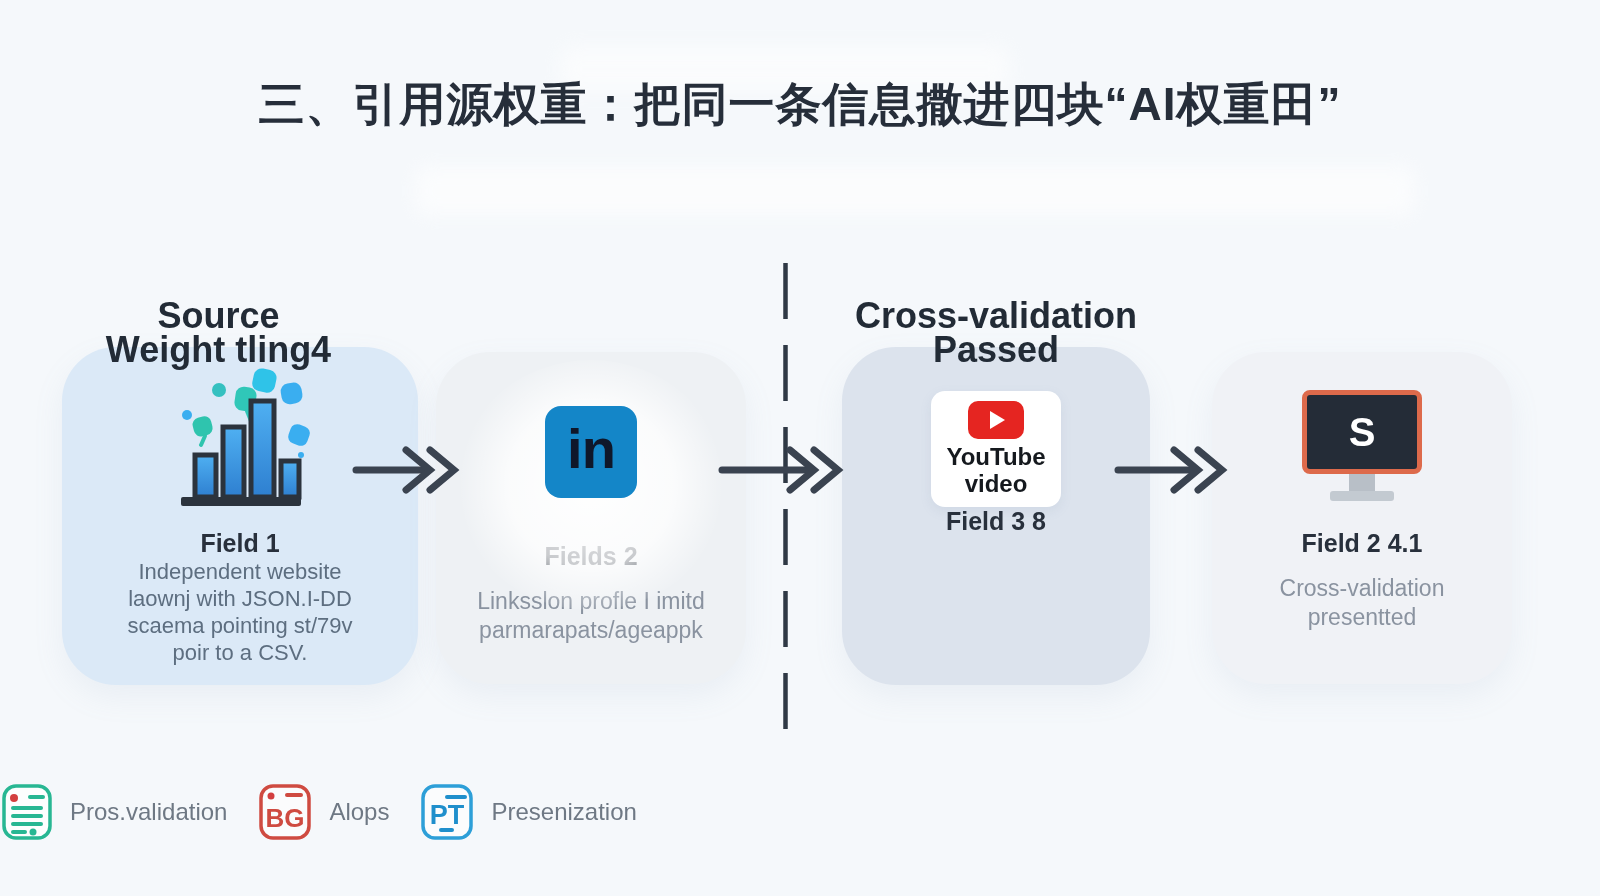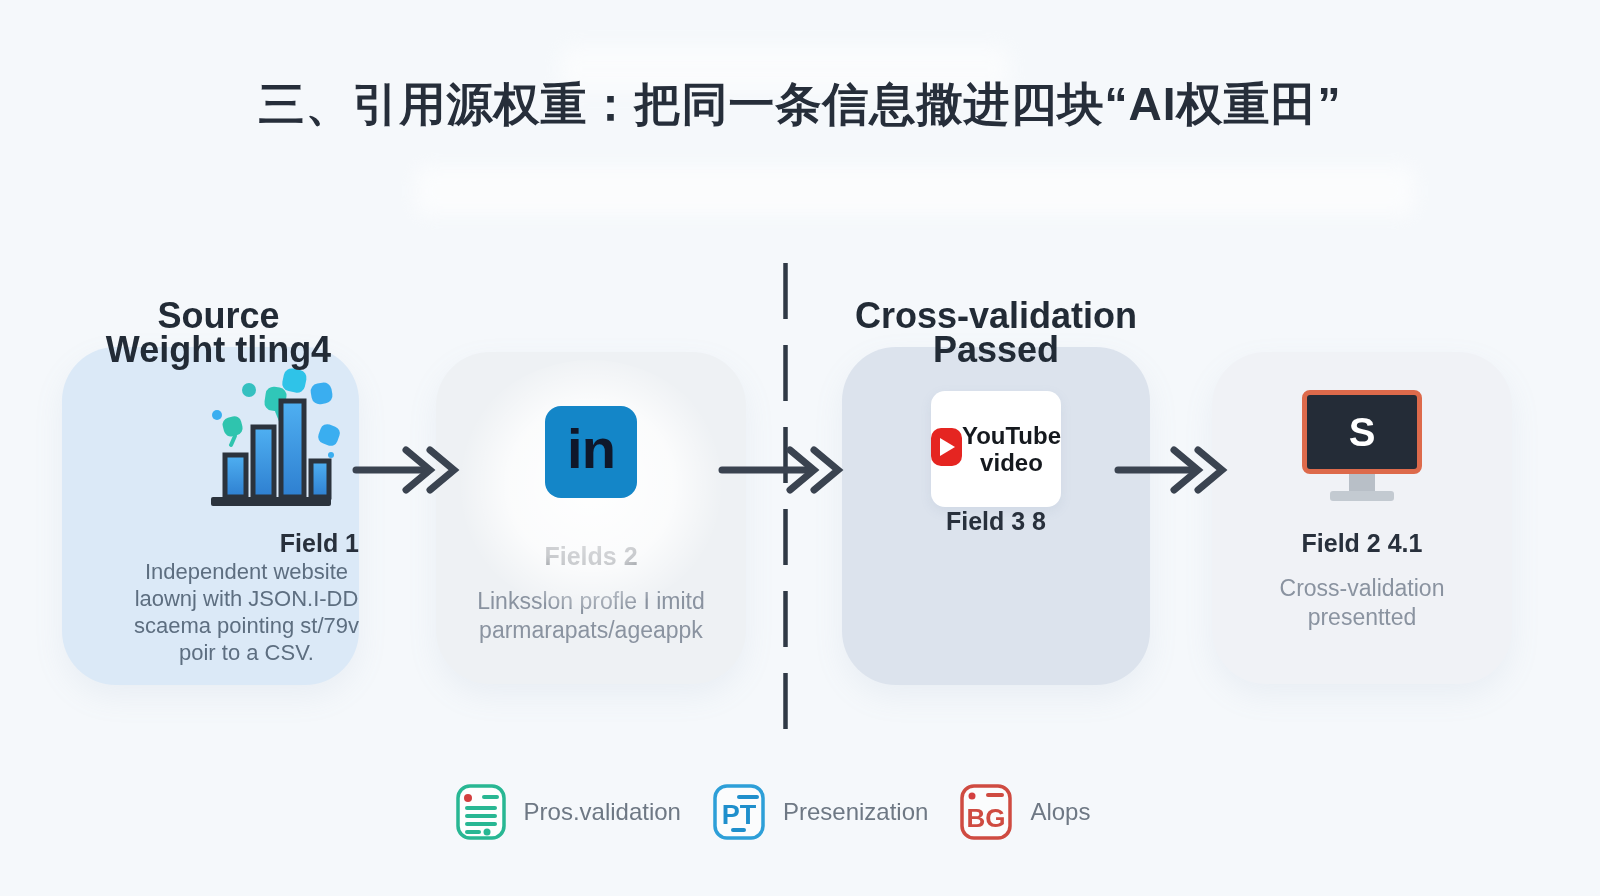--- a/index.html
+++ b/index.html
@@ -33,21 +33,21 @@
   }
   .overline-1 { left:62px;  top:299px; width:313px; }
   .overline-3 { left:842px; top:299px; width:308px; }
 
   
   .card {
     position:absolute; border-radius:54px; display:flex; flex-direction:column;
     align-items:center; text-align:center; z-index:2;
     box-shadow:0 12px 30px rgba(140,160,190,.10);
   }
-  .card-1 { left:62px;   top:347px; width:297px; height:338px; background:#dbe9f7;align-items:flex-end; }
+  .card-1 { left:62px;   top:347px; width:356px; height:338px; background:#dbe9f7; }
   .card-2 { left:436px;  top:352px; width:310px; height:332px; background:#eef1f4; }
   .card-3 { left:842px;  top:347px; width:308px; height:338px; background:#dce3ed; }
   .card-4 { left:1212px; top:352px; width:300px; height:332px; background:#f0f2f6; }
 
   .glow {
     position:absolute; top:8px; left:50%; transform:translateX(-50%);
     width:270px; height:250px; border-radius:50%;
     background:radial-gradient(circle, rgba(255,255,255,.98) 0%, rgba(255,255,255,.75) 45%, rgba(255,255,255,0) 72%);
     pointer-events:none;
   }
@@ -63,21 +63,21 @@
   
   .linkedin-badge {
     margin-top:54px; width:92px; height:92px; border-radius:16px;
     background:#1486c8; color:#0f172a; display:flex; align-items:center; justify-content:center;
     font-size:56px; font-weight:800; letter-spacing:-1px; padding-bottom:8px; z-index:1;
   }
   .card-2 .field-name { margin-top:44px; }
   
   .yt-tile {
     margin-top:44px; width:130px; height:116px; background:#ffffff; border-radius:14px;
-    display:flex; align-items:center; justify-content:center;
+    display:flex; flex-direction:column; align-items:center; justify-content:center;
     box-shadow:0 4px 12px rgba(120,140,170,.12);
   }
   .yt-play {
     width:56px; height:38px; background:#e52521; border-radius:10px;
     display:flex; align-items:center; justify-content:center; margin-bottom:4px;
   }
   .yt-play .tri {
     width:0; height:0; border-left:15px solid #ffffff;
     border-top:9px solid transparent; border-bottom:9px solid transparent; margin-left:3px;
   }
@@ -98,21 +98,21 @@
   
   .arrow { position:absolute; z-index:4; }
   .arrow-1 { left:352px;  top:441px; }
   .arrow-2 { left:718px;  top:441px; }
   .arrow-3 { left:1114px; top:441px; }
   .divider { position:absolute; left:781px; top:263px; z-index:1; }
 
   
   .legend {
     position:absolute; top:782px; left:0; right:56px;
-    display:flex; justify-content:center; align-items:center; gap:30px;
+    display:flex; align-items:center; gap:30px;
   }
   .legend-item { display:flex; align-items:center; gap:16px; }
   .legend-label { font-size:24px; color:#6e7884; }
 </style>
 </head>
 <body>
 
 <div class="canvas">
 
   <div class="ghost-band ghost-1"></div>
@@ -217,31 +217,31 @@
         <line x1="13" y1="26" x2="41" y2="26" stroke="#28b793" stroke-width="4" stroke-linecap="round"></line>
         <line x1="13" y1="34" x2="41" y2="34" stroke="#28b793" stroke-width="4" stroke-linecap="round"></line>
         <line x1="13" y1="42" x2="41" y2="42" stroke="#28b793" stroke-width="4" stroke-linecap="round"></line>
         <line x1="13" y1="50" x2="25" y2="50" stroke="#28b793" stroke-width="4" stroke-linecap="round"></line>
         <circle cx="33" cy="50" r="3.5" fill="#28b793"></circle>
       </svg>
       <span class="legend-label">Pros.validation</span>
     </div>
     <div class="legend-item">
       <svg width="56" height="60" viewBox="0 0 56 60">
+        <rect x="4" y="4" width="48" height="52" rx="12" fill="rgba(255,255,255,0.55)" stroke="#cf4b41" stroke-width="3.5"></rect>
+        <circle cx="14" cy="14" r="3.5" fill="#d33f3f"></circle>
+        <line x1="30" y1="13" x2="44" y2="13" stroke="#cf4b41" stroke-width="4" stroke-linecap="round"></line>
+        <text x="28" y="45" text-anchor="middle" font-family="Liberation Sans, sans-serif" font-size="26" font-weight="700" fill="#cf4b41">BG</text>
+      </svg>
+      <span class="legend-label">Alops</span>
+    </div>
+    <div class="legend-item">
+      <svg width="56" height="60" viewBox="0 0 56 60">
         <rect x="4" y="4" width="48" height="52" rx="12" fill="rgba(255,255,255,0.55)" stroke="#2d9fd8" stroke-width="3.5"></rect>
         <line x1="28" y1="15" x2="46" y2="15" stroke="#1f8fcc" stroke-width="4" stroke-linecap="round"></line>
         <text x="28" y="42" text-anchor="middle" font-family="Liberation Sans, sans-serif" font-size="27" font-weight="700" fill="#1f8fcc">PT</text>
         <rect x="20" y="46" width="15" height="4" rx="2" fill="#1f8fcc"></rect>
       </svg>
       <span class="legend-label">Presenization</span>
     </div>
-    <div class="legend-item">
-      <svg width="56" height="60" viewBox="0 0 56 60">
-        <rect x="4" y="4" width="48" height="52" rx="12" fill="rgba(255,255,255,0.55)" stroke="#cf4b41" stroke-width="3.5"></rect>
-        <circle cx="14" cy="14" r="3.5" fill="#d33f3f"></circle>
-        <line x1="30" y1="13" x2="44" y2="13" stroke="#cf4b41" stroke-width="4" stroke-linecap="round"></line>
-        <text x="28" y="45" text-anchor="middle" font-family="Liberation Sans, sans-serif" font-size="26" font-weight="700" fill="#cf4b41">BG</text>
-      </svg>
-      <span class="legend-label">Alops</span>
-    </div>
   </div>
 
 </div>
 
 </body></html>

